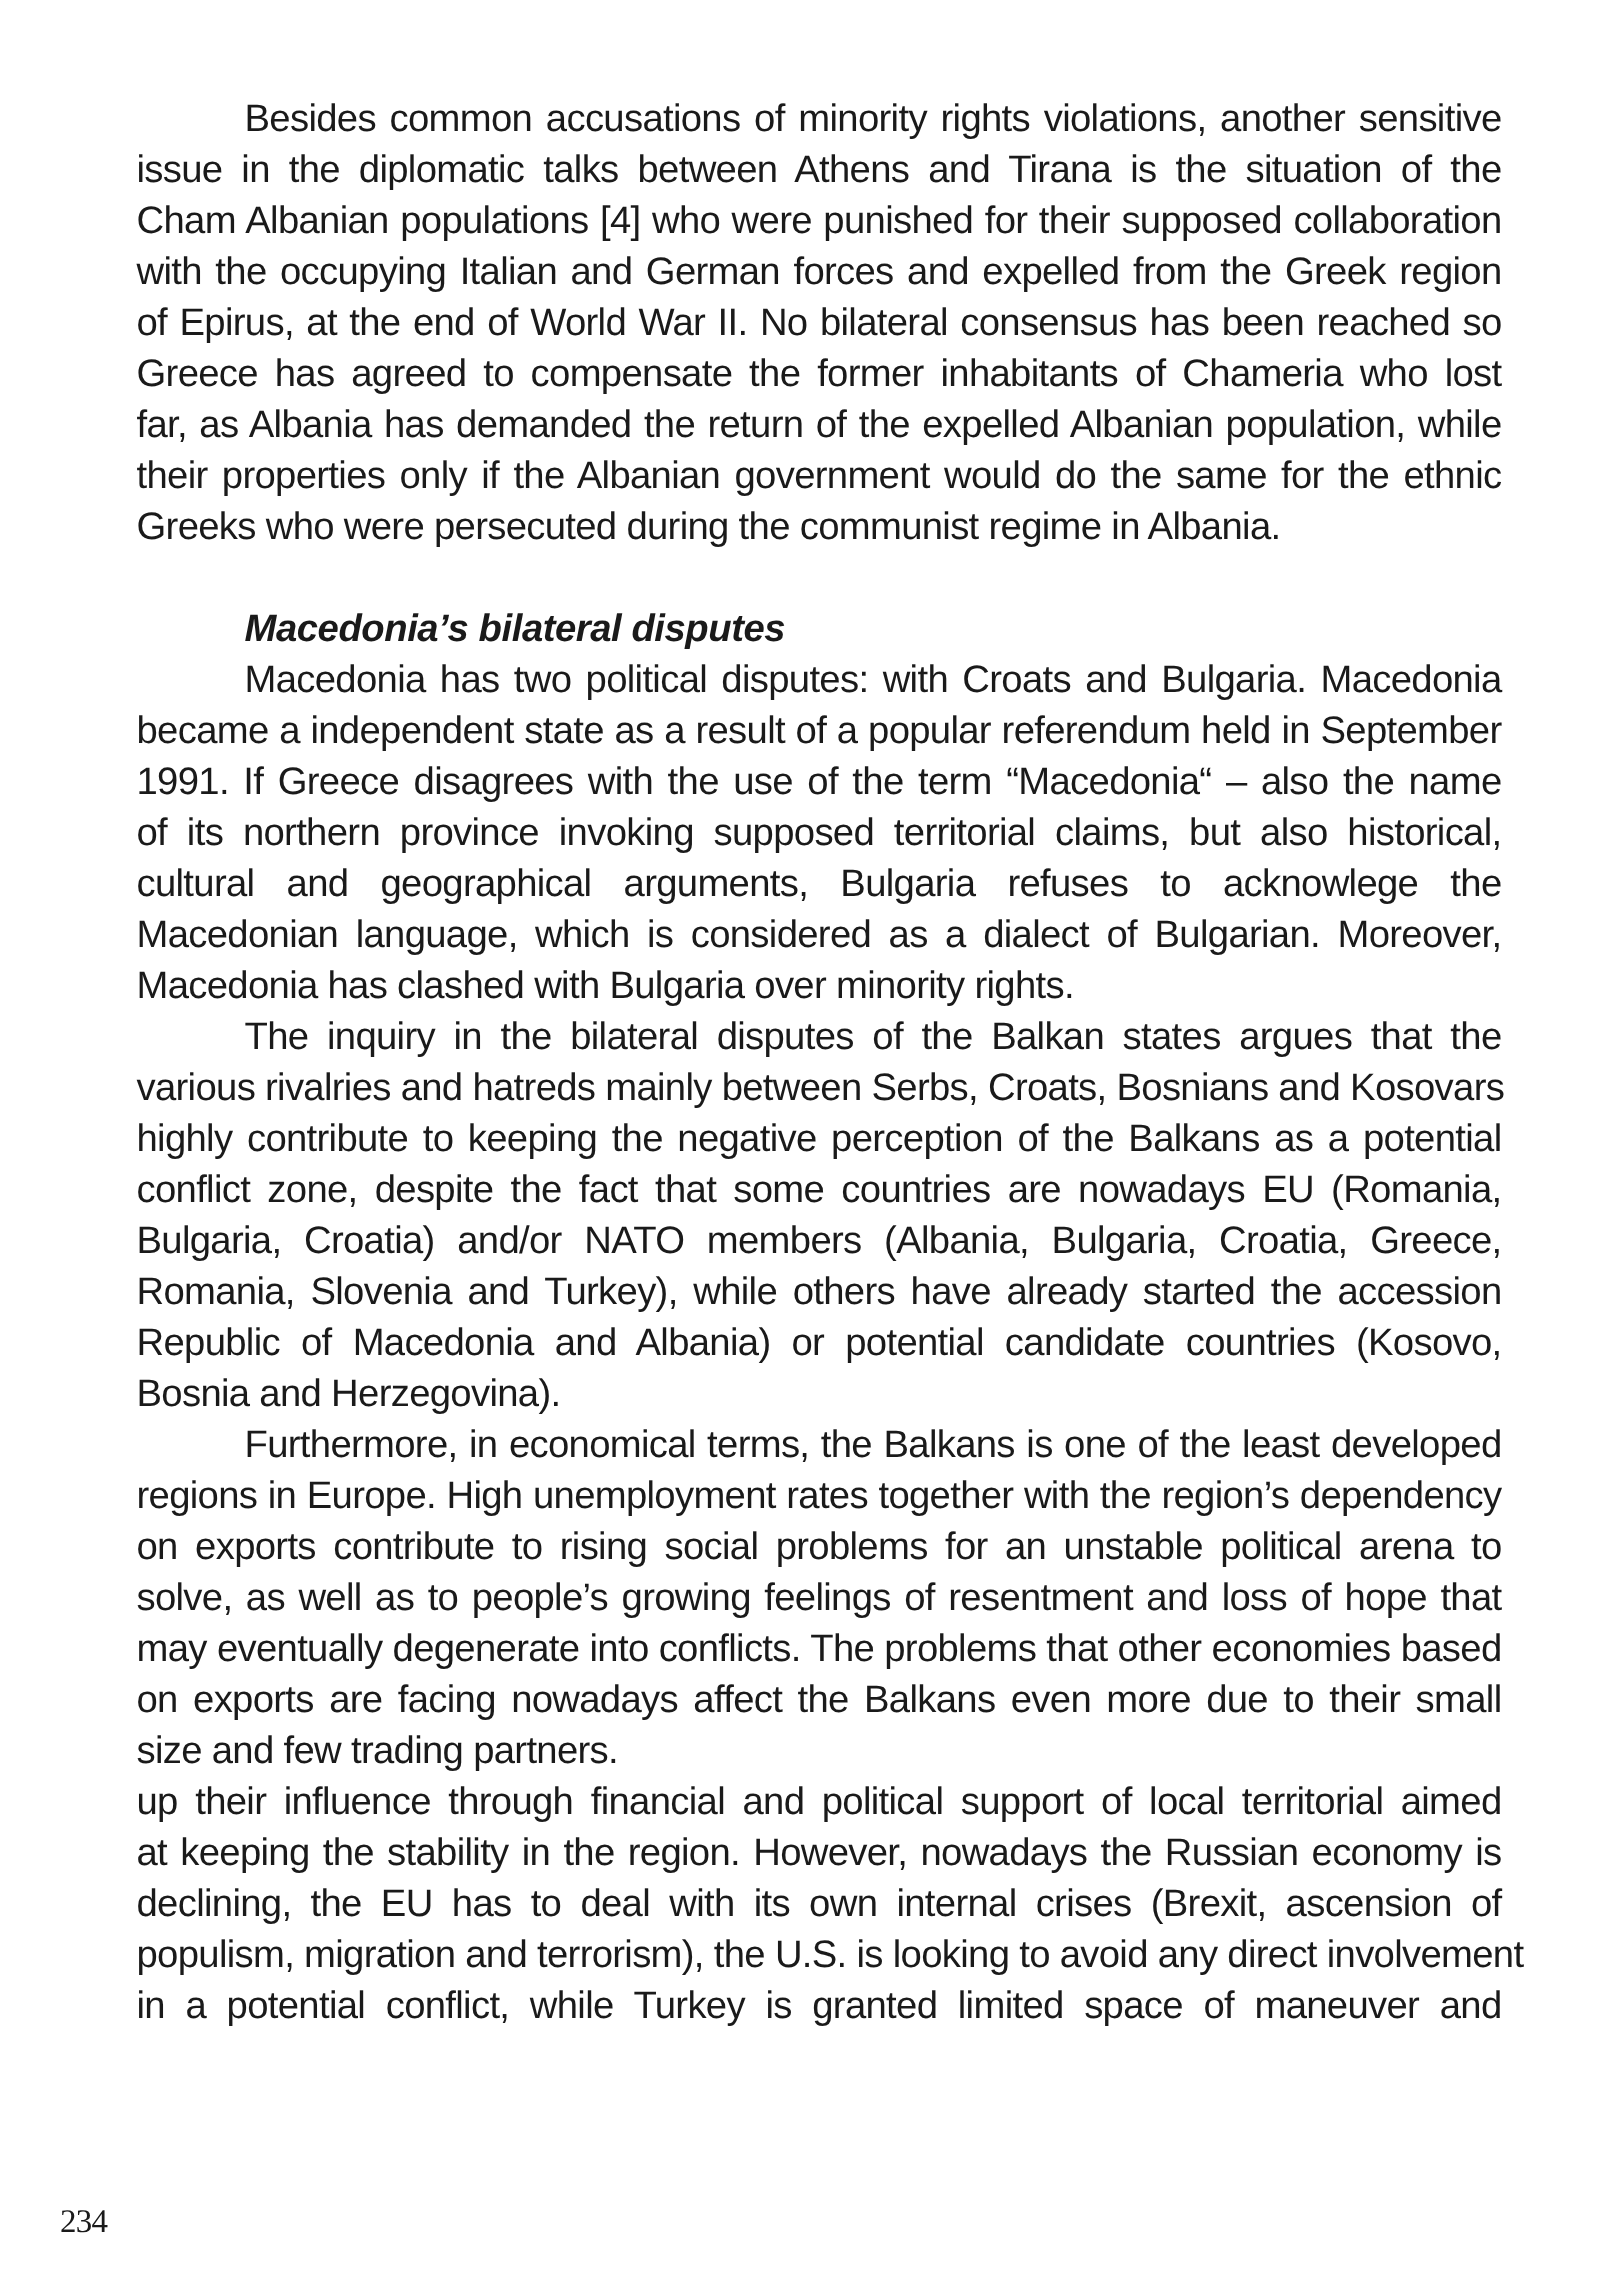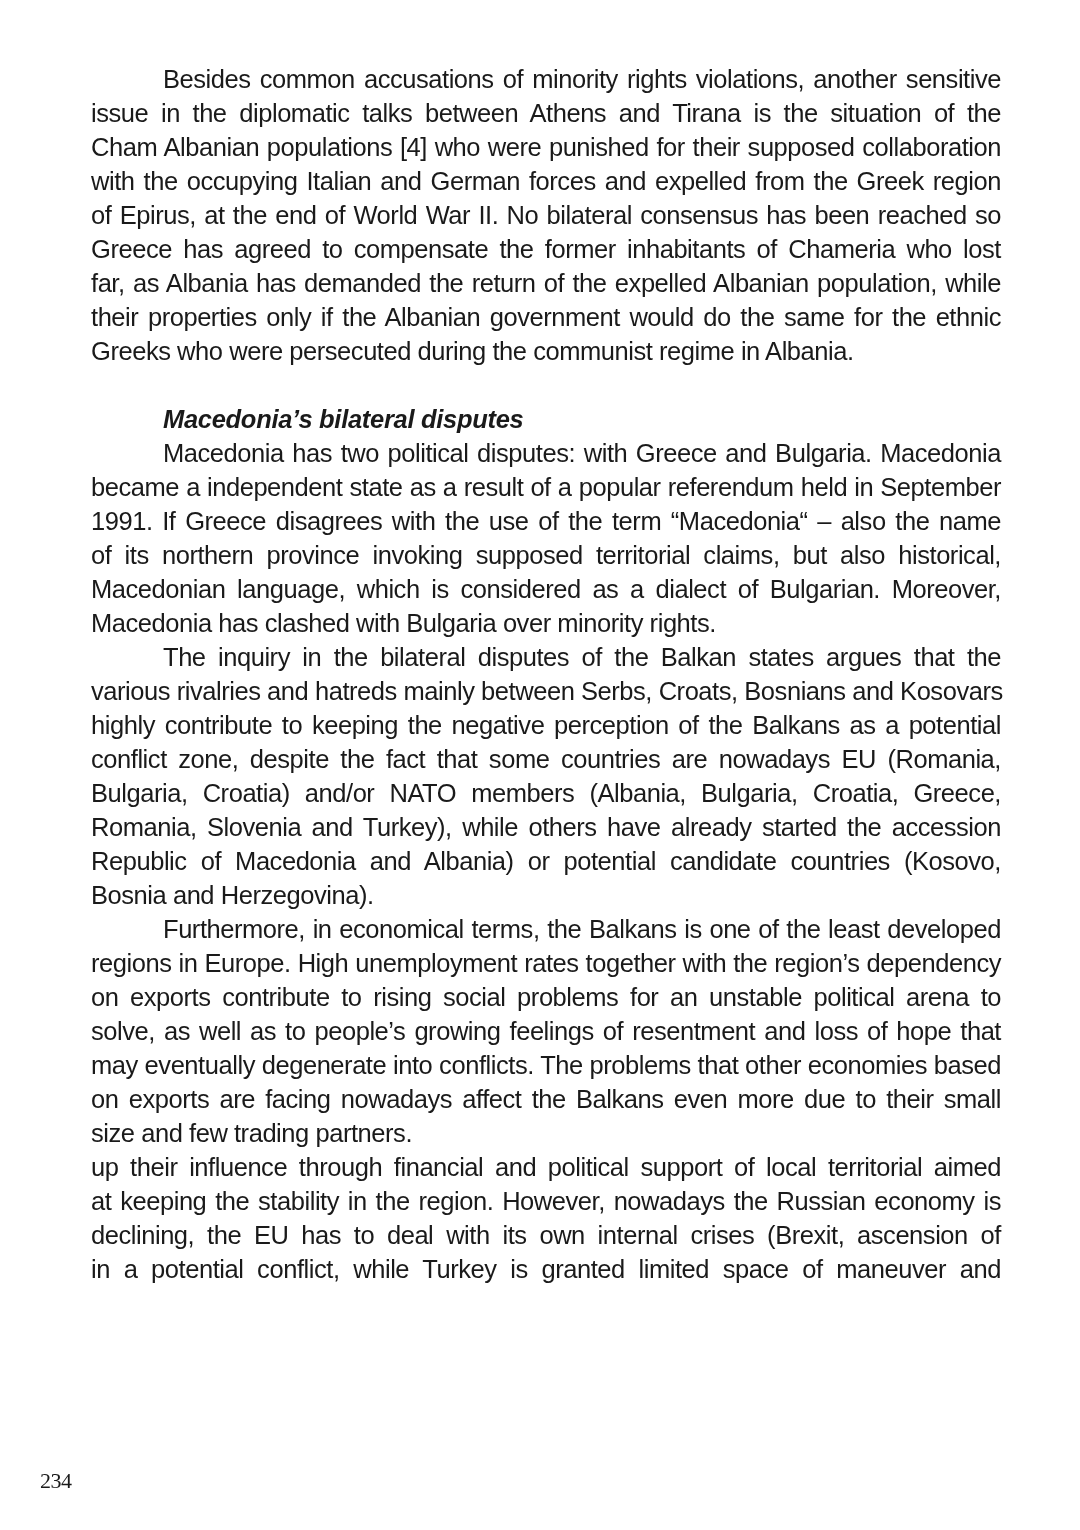--- a/index.html
+++ b/index.html
@@ -42,24 +42,25 @@
     <span class="line">far, as Albania has demanded the return of the expelled Albanian population, while</span>
     <span class="line">their properties only if the Albanian government would do the same for the ethnic</span>
     <span class="line last">Greeks who were persecuted during the communist regime in Albania.</span>
   </div>
 
   <div class="gap"></div>
 
   <span class="heading">Macedonia’s bilateral disputes</span>
 
   <div>
-    <span class="line indent">Macedonia has two political disputes: with Greece and Bulgaria. Macedonia</span>
+    <span class="line indent">Macedonia has two political disputes: with Croats and Bulgaria. Macedonia</span>
     <span class="line">became a independent state as a result of a popular referendum held in September</span>
     <span class="line">1991. If Greece disagrees with the use of the term “Macedonia“ – also the name</span>
     <span class="line">of its northern province invoking supposed territorial claims, but also historical,</span>
+    <span class="line">cultural and geographical arguments, Bulgaria refuses to acknowlege the</span>
     <span class="line">Macedonian language, which is considered as a dialect of Bulgarian. Moreover,</span>
     <span class="line last">Macedonia has clashed with Bulgaria over minority rights.</span>
   </div>
 
   <div>
     <span class="line indent">The inquiry in the bilateral disputes of the Balkan states argues that the</span>
     <span class="line">various rivalries and hatreds mainly between Serbs, Croats, Bosnians and Kosovars</span>
     <span class="line">highly contribute to keeping the negative perception of the Balkans as a potential</span>
     <span class="line">conflict zone, despite the fact that some countries are nowadays EU (Romania,</span>
     <span class="line">Bulgaria, Croatia) and/or NATO members (Albania, Bulgaria, Croatia, Greece,</span>
@@ -75,18 +76,19 @@
     <span class="line">solve, as well as to people’s growing feelings of resentment and loss of hope that</span>
     <span class="line">may eventually degenerate into conflicts. The problems that other economies based</span>
     <span class="line">on exports are facing nowadays affect the Balkans even more due to their small</span>
     <span class="line last">size and few trading partners.</span>
   </div>
 
   <div>
     <span class="line">up their influence through financial and political support of local territorial aimed</span>
     <span class="line">at keeping the stability in the region. However, nowadays the Russian economy is</span>
     <span class="line">declining, the EU has to deal with its own internal crises (Brexit, ascension of</span>
+    <span class="line">populism, migration and terrorism), the U.S. is looking to avoid any direct involvement</span>
     <span class="line">in a potential conflict, while Turkey is granted limited space of maneuver and</span>
   </div>
 
 </div>
 
 <div class="pagenum">234</div>
 
 </body></html>

